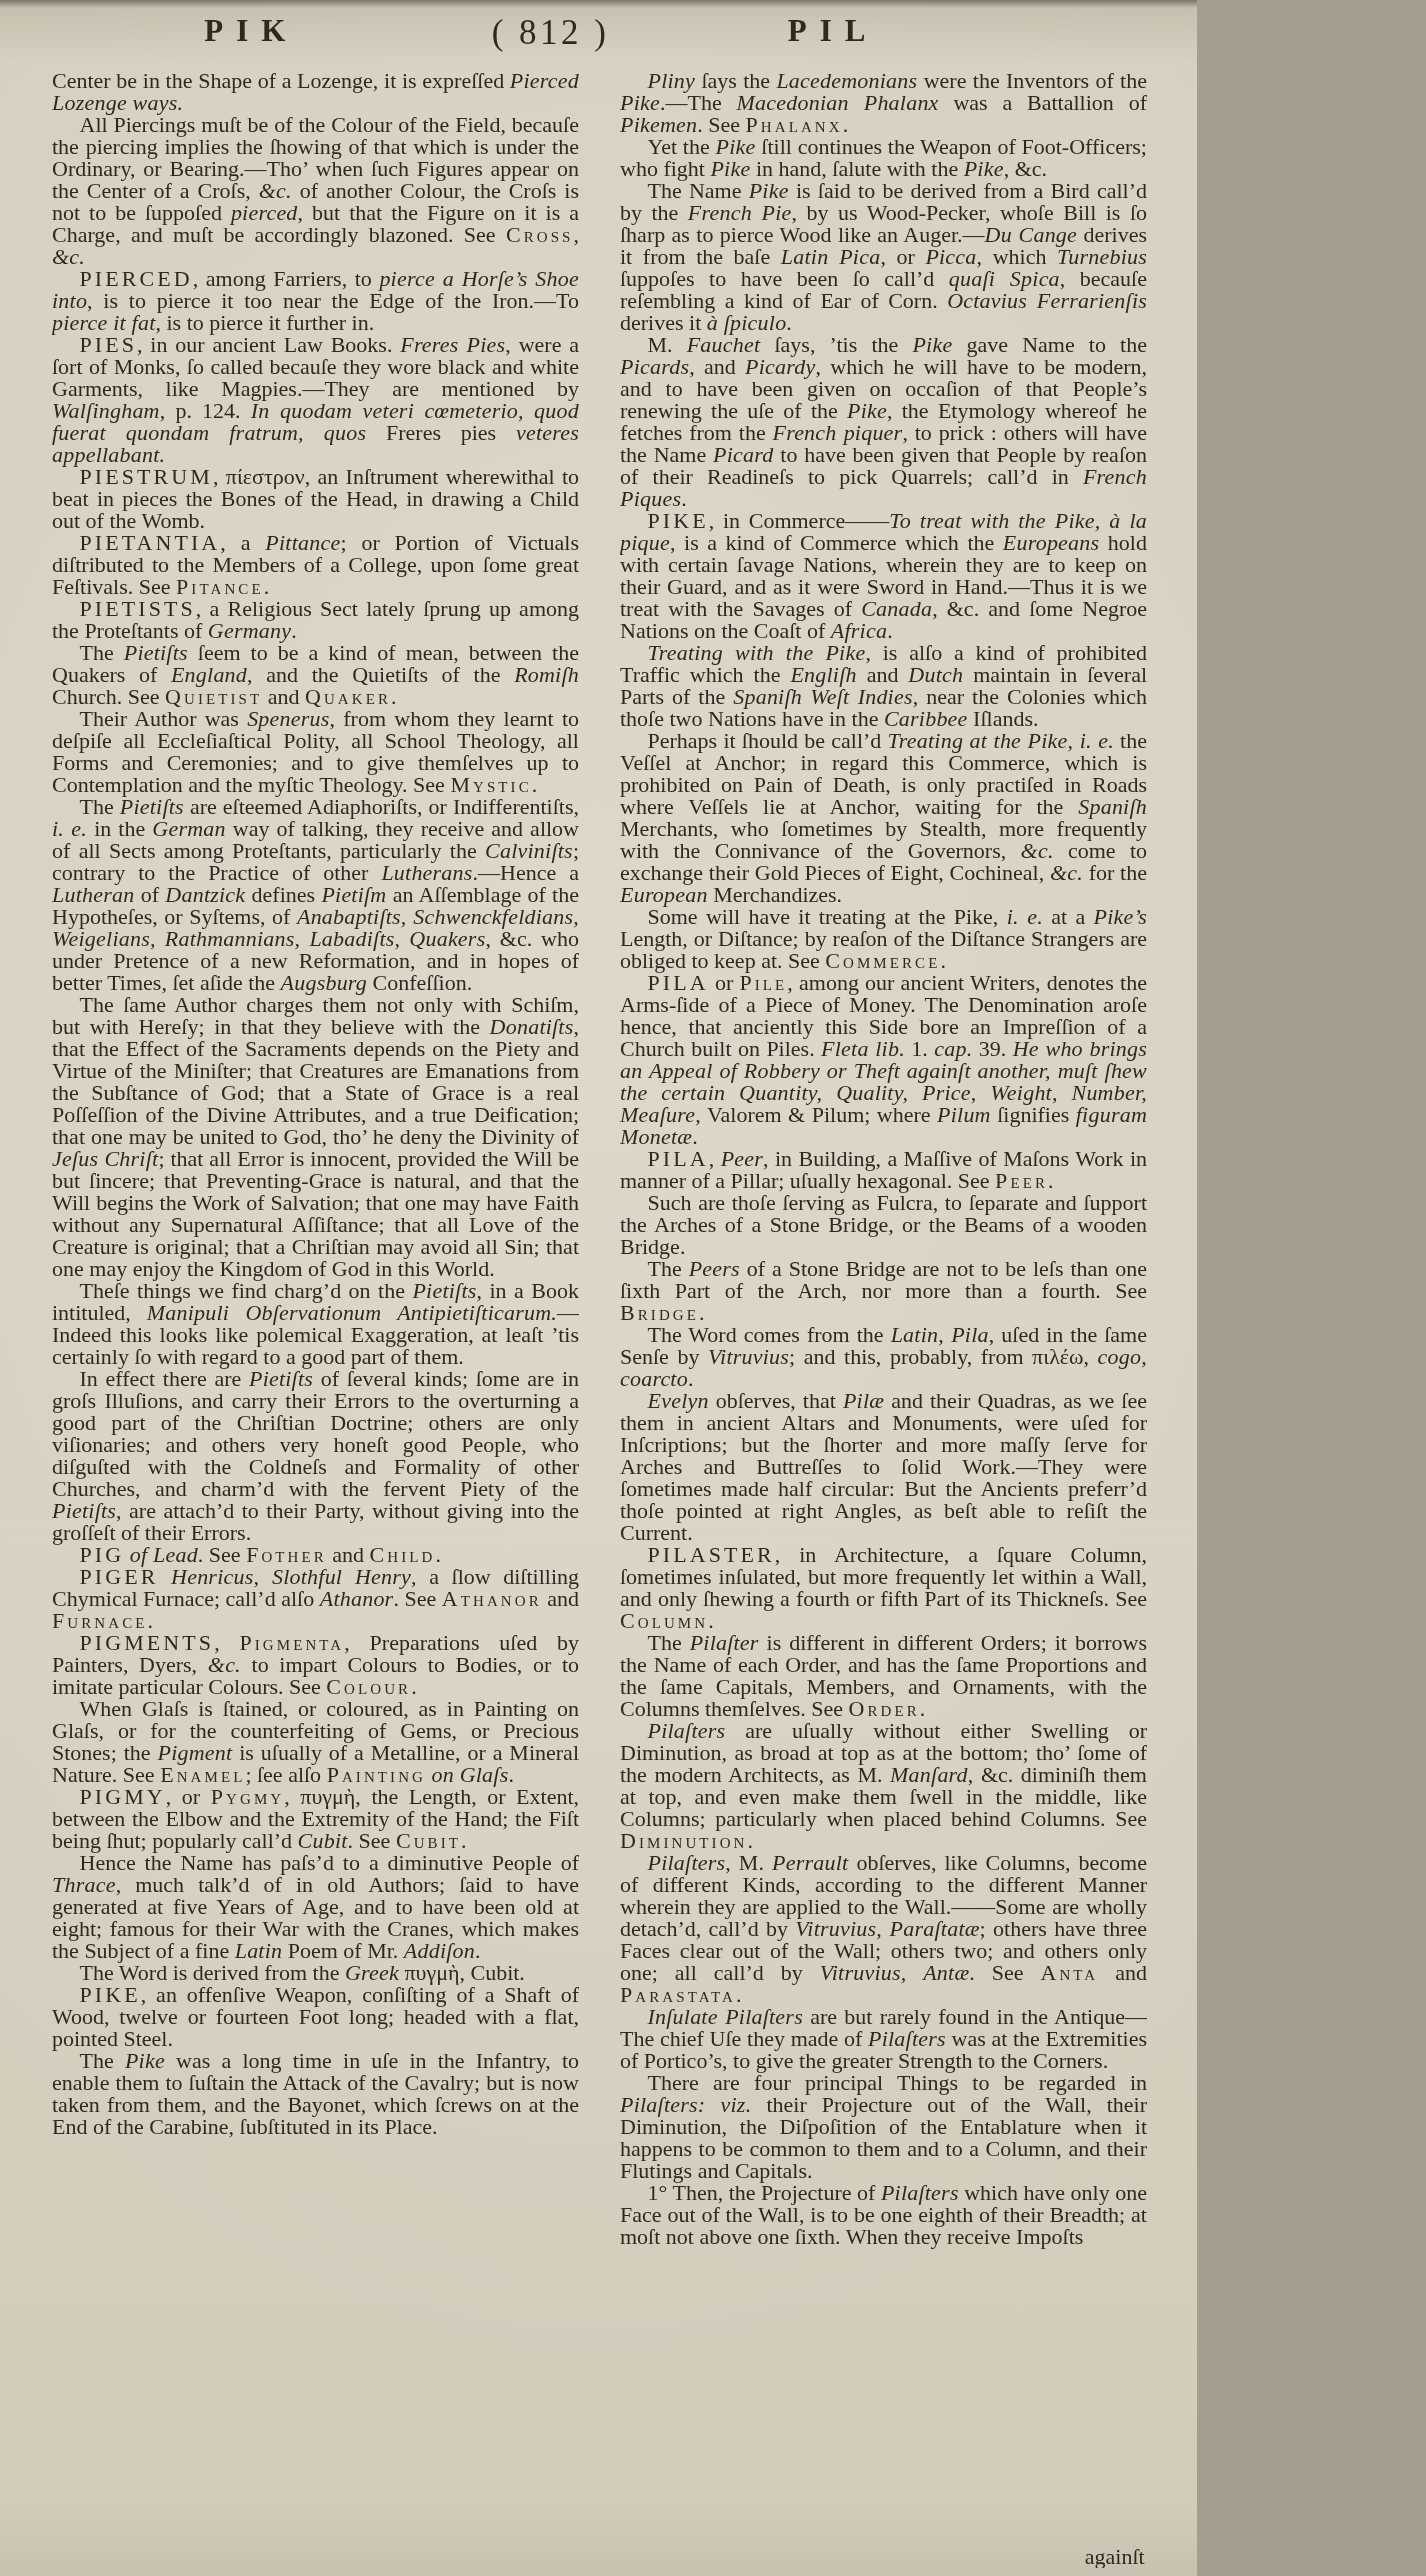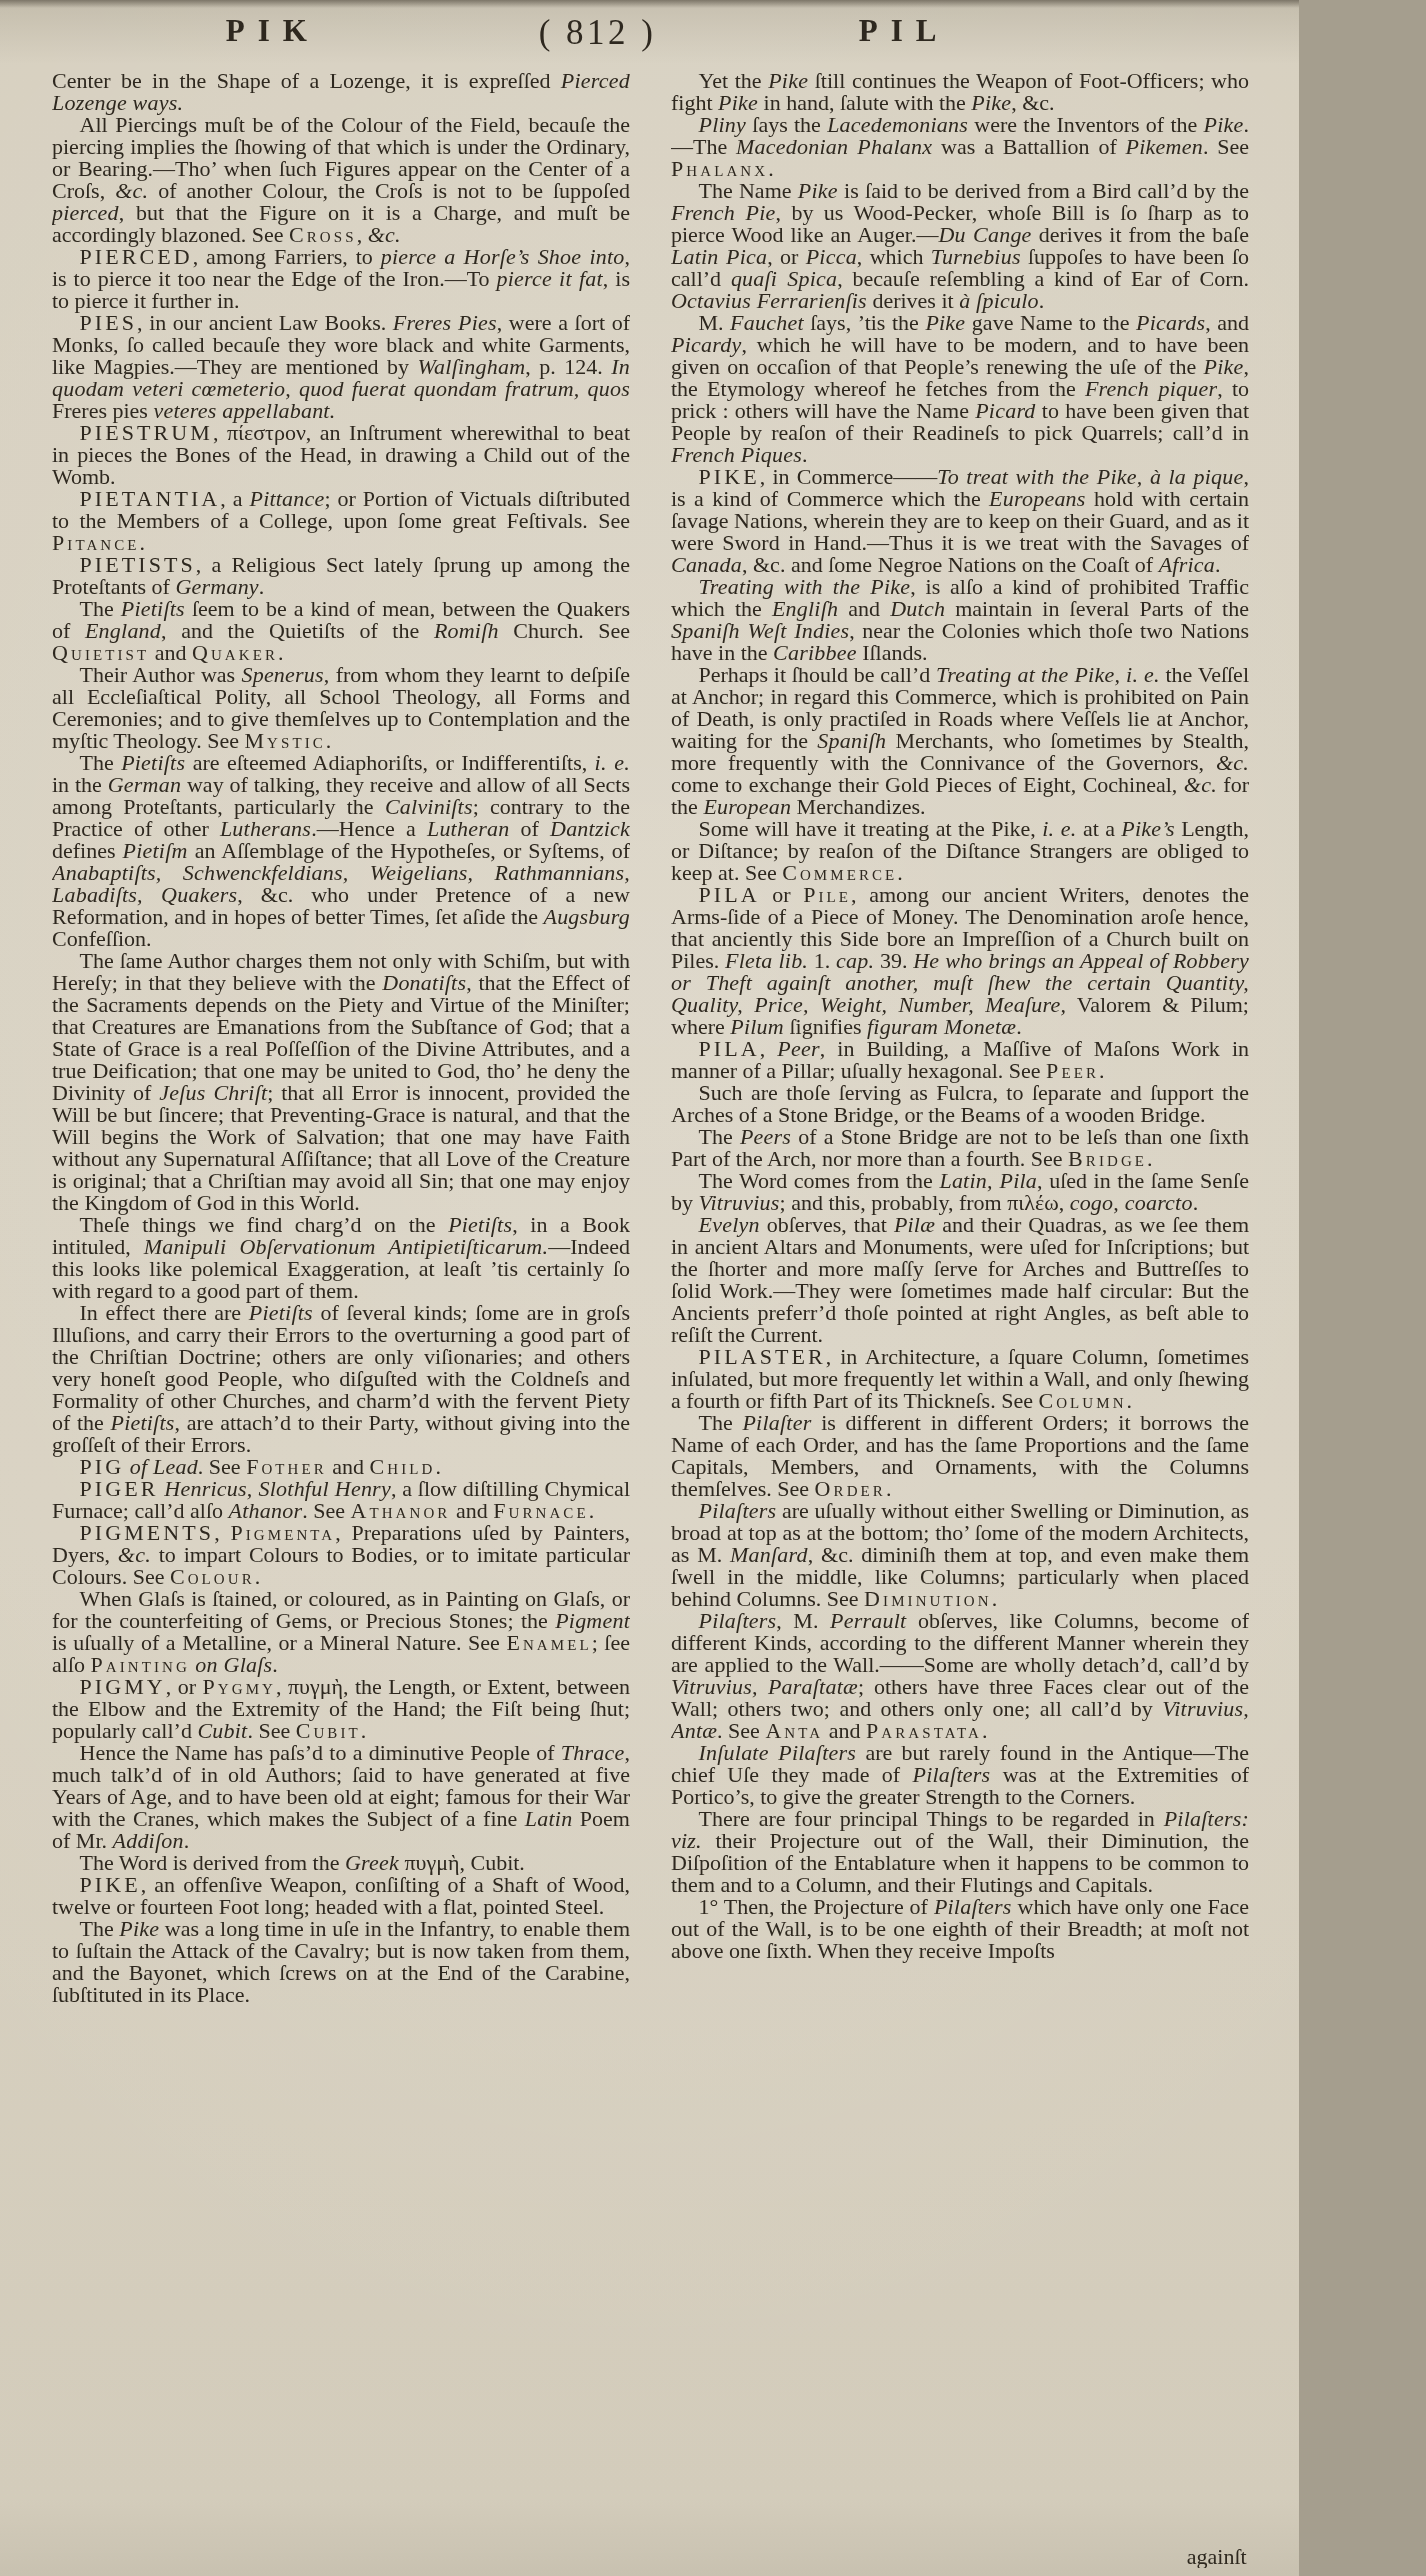--- a/index.html
+++ b/index.html
@@ -1,18 +1,18 @@
 <!DOCTYPE html>
 <html style="font-size:9.5px"><head>
 <meta charset="utf-8">
 <style>
   html,body{margin:0;padding:0;background:#a59e8e;}
   .page{
     position:relative;
-    width:1299px;height:2576px;
+    width:1197px;height:2576px;
     overflow:hidden;
     color:#2e281f;
     background:
       radial-gradient(ellipse 130% 90% at 50% 38%, rgba(255,255,255,.16), rgba(0,0,0,0) 62%),
       radial-gradient(ellipse 160% 120% at 50% 50%, rgba(0,0,0,0) 72%, rgba(74,66,52,.18) 100%),
       linear-gradient(180deg,#c3bcab 0,#d7d0c0 2.5%,#d8d1c1 60%,#d3ccbb 97%,#c8c1b0 100%);
     font-family:"Liberation Serif","DejaVu Serif",serif;
   }
   .scan-edge{
     position:absolute;top:0;left:0;right:0;height:8.3px;
@@ -76,22 +76,22 @@
         <p class="para"><span class="sc">PIGMENTS</span>, <span class="sc">Pigmenta</span>, Preparations uſed by Painters, Dyers, <i>&amp;c.</i> to impart Colours to Bodies, or to imitate particular Colours. See <span class="sc">Colour</span>.</p>
         <p class="para">When Glaſs is ſtained, or coloured, as in Painting on Glaſs, or for the counterfeiting of Gems, or Precious Stones; the <i>Pigment</i> is uſually of a Metalline, or a Mineral Nature. See <span class="sc">Enamel</span>; ſee alſo <span class="sc">Painting</span> <i>on Glaſs</i>.</p>
         <p class="para"><span class="sc">PIGMY</span>, or <span class="sc">Pygmy</span>, πυγμὴ, the Length, or Extent, between the Elbow and the Extremity of the Hand; the Fiſt being ſhut; popularly call’d <i>Cubit</i>. See <span class="sc">Cubit</span>.</p>
         <p class="para">Hence the Name has paſs’d to a diminutive People of <i>Thrace</i>, much talk’d of in old Authors; ſaid to have generated at five Years of Age, and to have been old at eight; famous for their War with the Cranes, which makes the Subject of a fine <i>Latin</i> Poem of Mr. <i>Addiſon</i>.</p>
         <p class="para">The Word is derived from the <i>Greek</i> πυγμὴ, Cubit.</p>
         <p class="para"><span class="sc">PIKE</span>, an offenſive Weapon, conſiſting of a Shaft of Wood, twelve or fourteen Foot long; headed with a flat, pointed Steel.</p>
         <p class="para">The <i>Pike</i> was a long time in uſe in the Infantry, to enable them to ſuſtain the Attack of the Cavalry; but is now taken from them, and the Bayonet, which ſcrews on at the End of the Carabine, ſubſtituted in its Place.</p>
       </div>
     <div class="col">
       <div>
+          <p class="para"><i>Pliny</i> ſays the <i>Lacedemonians</i> were the Inventors of the <i>Pike</i>.—The <i>Macedonian Phalanx</i> was a Battallion of <i>Pikemen</i>. See <span class="sc">Phalanx</span>.</p>
           <p class="para">Yet the <i>Pike</i> ſtill continues the Weapon of Foot-Officers; who fight <i>Pike</i> in hand, ſalute with the <i>Pike</i>, &amp;c.</p>
-          <p class="para"><i>Pliny</i> ſays the <i>Lacedemonians</i> were the Inventors of the <i>Pike</i>.—The <i>Macedonian Phalanx</i> was a Battallion of <i>Pikemen</i>. See <span class="sc">Phalanx</span>.</p>
           <p class="para">The Name <i>Pike</i> is ſaid to be derived from a Bird call’d by the <i>French Pie</i>, by us Wood-Pecker, whoſe Bill is ſo ſharp as to pierce Wood like an Auger.—<i>Du Cange</i> derives it from the baſe <i>Latin Pica</i>, or <i>Picca</i>, which <i>Turnebius</i> ſuppoſes to have been ſo call’d <i>quaſi Spica</i>, becauſe reſembling a kind of Ear of Corn. <i>Octavius Ferrarienſis</i> derives it <i>à ſpiculo</i>.</p>
           <p class="para">M. <i>Fauchet</i> ſays, ’tis the <i>Pike</i> gave Name to the <i>Picards</i>, and <i>Picardy</i>, which he will have to be modern, and to have been given on occaſion of that People’s renewing the uſe of the <i>Pike</i>, the Etymology whereof he fetches from the <i>French piquer</i>, to prick : others will have the Name <i>Picard</i> to have been given that People by reaſon of their Readineſs to pick Quarrels; call’d in <i>French Piques</i>.</p>
           <p class="para"><span class="sc">PIKE</span>, in Commerce——<i>To treat with the Pike, à la pique</i>, is a kind of Commerce which the <i>Europeans</i> hold with certain ſavage Nations, wherein they are to keep on their Guard, and as it were Sword in Hand.—Thus it is we treat with the Savages of <i>Canada</i>, &amp;c. and ſome Negroe Nations on the Coaſt of <i>Africa</i>.</p>
           <p class="para"><i>Treating with the Pike</i>, is alſo a kind of prohibited Traffic which the <i>Engliſh</i> and <i>Dutch</i> maintain in ſeveral Parts of the <i>Spaniſh Weſt Indies</i>, near the Colonies which thoſe two Nations have in the <i>Caribbee</i> Iſlands.</p>
           <p class="para">Perhaps it ſhould be call’d <i>Treating at the Pike, i. e.</i> the Veſſel at Anchor; in regard this Commerce, which is prohibited on Pain of Death, is only practiſed in Roads where Veſſels lie at Anchor, waiting for the <i>Spaniſh</i> Merchants, who ſometimes by Stealth, more frequently with the Connivance of the Governors, <i>&amp;c.</i> come to exchange their Gold Pieces of Eight, Cochineal, <i>&amp;c.</i> for the <i>European</i> Merchandizes.</p>
           <p class="para">Some will have it treating at the Pike, <i>i. e.</i> at a <i>Pike’s</i> Length, or Diſtance; by reaſon of the Diſtance Strangers are obliged to keep at. See <span class="sc">Commerce</span>.</p>
           <p class="para"><span class="sc">PILA</span> or <span class="sc">Pile</span>, among our ancient Writers, denotes the Arms-ſide of a Piece of Money. The Denomination aroſe hence, that anciently this Side bore an Impreſſion of a Church built on Piles. <i>Fleta lib.</i> 1. <i>cap.</i> 39. <i>He who brings an Appeal of Robbery or Theft againſt another, muſt ſhew the certain Quantity, Quality, Price, Weight, Number, Meaſure,</i> Valorem &amp; Pilum; where <i>Pilum</i> ſignifies <i>figuram Monetæ</i>.</p>
           <p class="para"><span class="sc">PILA</span>, <i>Peer</i>, in Building, a Maſſive of Maſons Work in manner of a Pillar; uſually hexagonal. See <span class="sc">Peer</span>.</p>
           <p class="para">Such are thoſe ſerving as Fulcra, to ſeparate and ſupport the Arches of a Stone Bridge, or the Beams of a wooden Bridge.</p>
           <p class="para">The <i>Peers</i> of a Stone Bridge are not to be leſs than one ſixth Part of the Arch, nor more than a fourth. See <span class="sc">Bridge</span>.</p>

